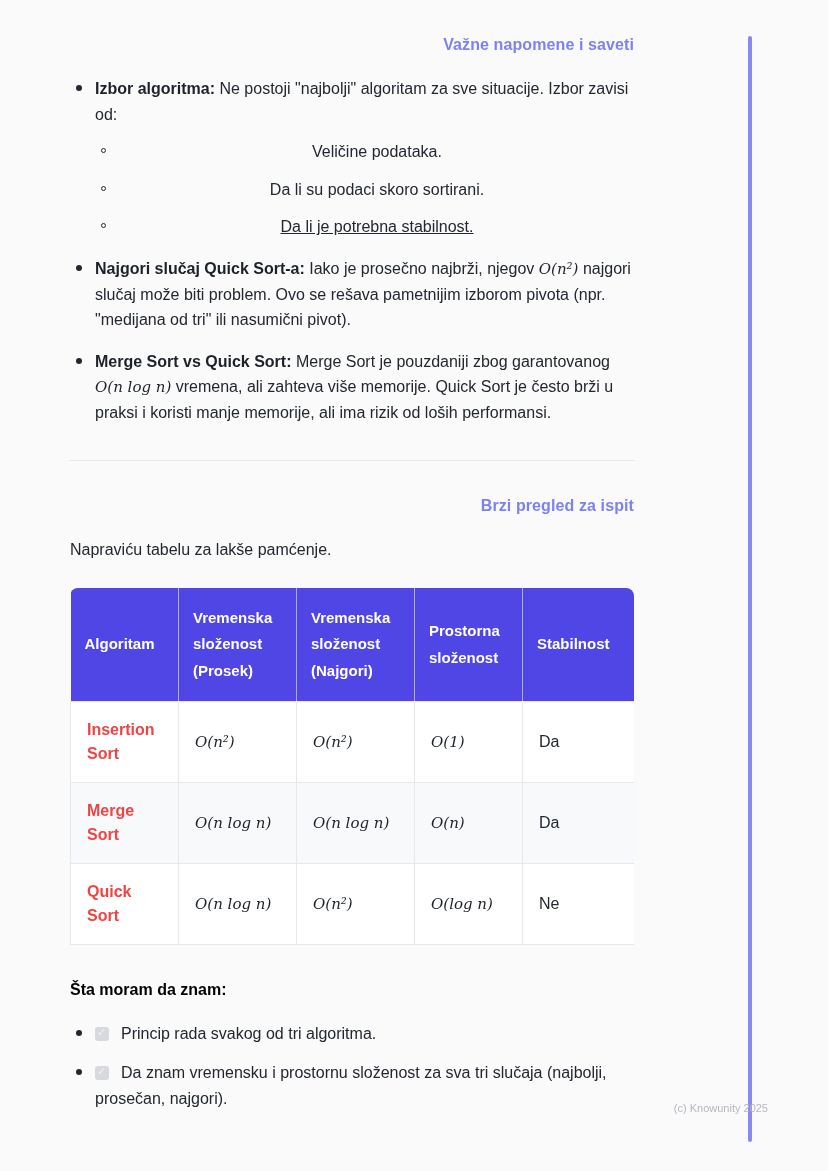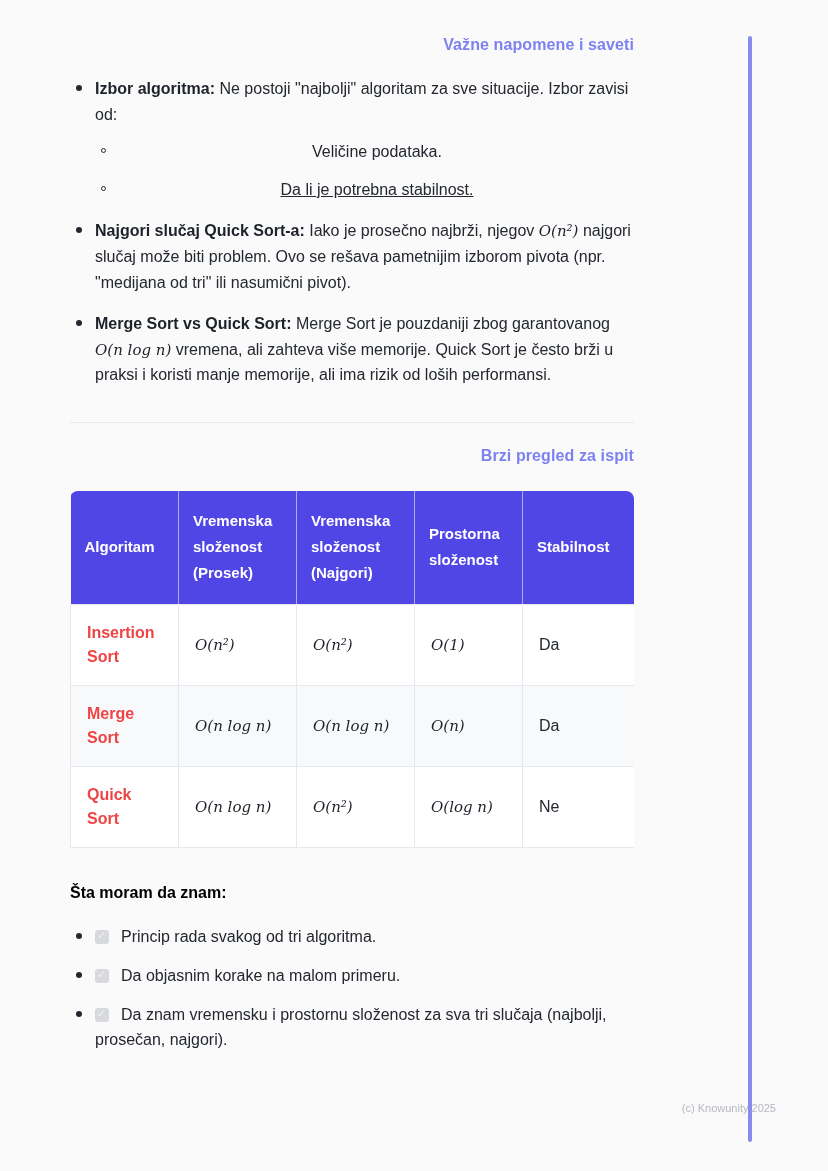--- a/index.html
+++ b/index.html
@@ -17,21 +17,21 @@
     top: 36px;
     width: 564px;
   }
   h2 {
     color: var(--heading, #7c82f0);
     font-size: 16px;
     font-weight: 700;
     letter-spacing: 0.1px;
     text-align: right;
   }
-  h2.second { margin-top: 24px; }
+  h2.second { margin-top: 36px; }
 
   
   ul { list-style: none; }
   ul.main { margin-top: 22px; }
   ul.main > li {
     position: relative;
     padding-left: 25px;
     margin-bottom: 16px;
     font-size: 16px;
     line-height: 1.6;
@@ -153,21 +153,21 @@
     left: 748px;
     top: 36px;
     width: 4px;
     height: 1106px;
     background: var(--edge_bar, #888af0);
     border-radius: 3px;
   }
   .footer {
     position: absolute;
     top: 1102px;
-    right: 52px;
+    right: 60px;
     font-size: 11px;
     color: #b5b8c0;
     z-index: 2;
   }
 </style>
 </head>
 <body>
 
 <div class="edge-bar"></div>
 <div class="footer">(c) Knowunity 2025</div>
@@ -175,37 +175,39 @@
 <div class="page">
 
   <h2>Važne napomene i saveti</h2>
 
   <ul class="main">
     <li>
       <span class="dot"></span>
       <b>Izbor algoritma:</b><span> Ne postoji "najbolji" algoritam za sve situacije. Izbor zavisi od:</span>
       <ul class="sub">
         <li><span class="ring"></span><span>Veličine podataka.</span></li>
+        <li><span class="ring"></span><span>Da li su podaci skoro sortirani.</span></li>
         <li><span class="ring"></span><span>Da li je potrebna stabilnost.</span></li>
       </ul>
     </li>
     <li>
       <span class="dot"></span>
       <b>Najgori slučaj Quick Sort-a:</b><span> Iako je prosečno najbrži, njegov </span><span class="math">O(n²)</span><span> najgori slučaj može biti problem. Ovo se rešava pametnijim izborom pivota (npr. "medijana od tri" ili nasumični pivot).</span>
     </li>
     <li>
       <span class="dot"></span>
       <b>Merge Sort vs Quick Sort:</b><span> Merge Sort je pouzdaniji zbog garantovanog </span><span class="math">O(n log n)</span><span> vremena, ali zahteva više memorije. Quick Sort je često brži u praksi i koristi manje memorije, ali ima rizik od loših performansi.</span>
     </li>
   </ul>
 
   <hr class="divider">
 
   <h2 class="second">Brzi pregled za ispit</h2>
 
+  <p class="intro">Napraviću tabelu za lakše pamćenje.</p>
 
   <div class="table-wrap">
     <table>
       <colgroup>
         <col class="c1">
           <col class="c2">
           <col class="c3">
           <col class="c4">
           <col class="c5">
       </colgroup>
@@ -244,20 +246,17 @@
     </table>
   </div>
 
   <p class="check-title">Šta moram da znam:</p>
 
   <ul class="checks">
     <li>
       <span class="dot"></span><span class="checkbox"></span><span>Princip rada svakog od tri algoritma.</span>
     </li>
     <li>
-      <span class="dot"></span><span class="checkbox"></span><span>Da objasnim korake na malom primeru.</span>
-    </li>
-    <li>
       <span class="dot"></span><span class="checkbox"></span><span>Da znam vremensku i prostornu složenost za sva tri slučaja (najbolji, prosečan, najgori).</span>
     </li>
   </ul>
 
 </div>
 
 </body></html>

